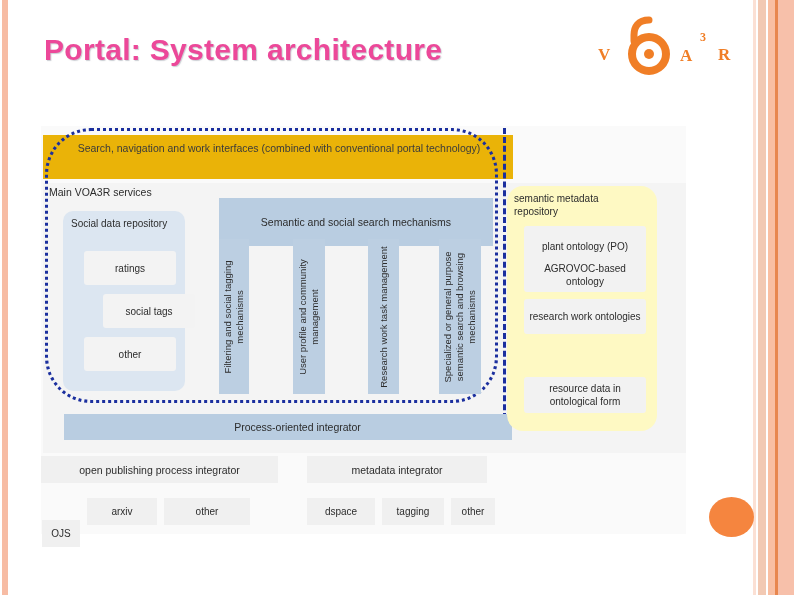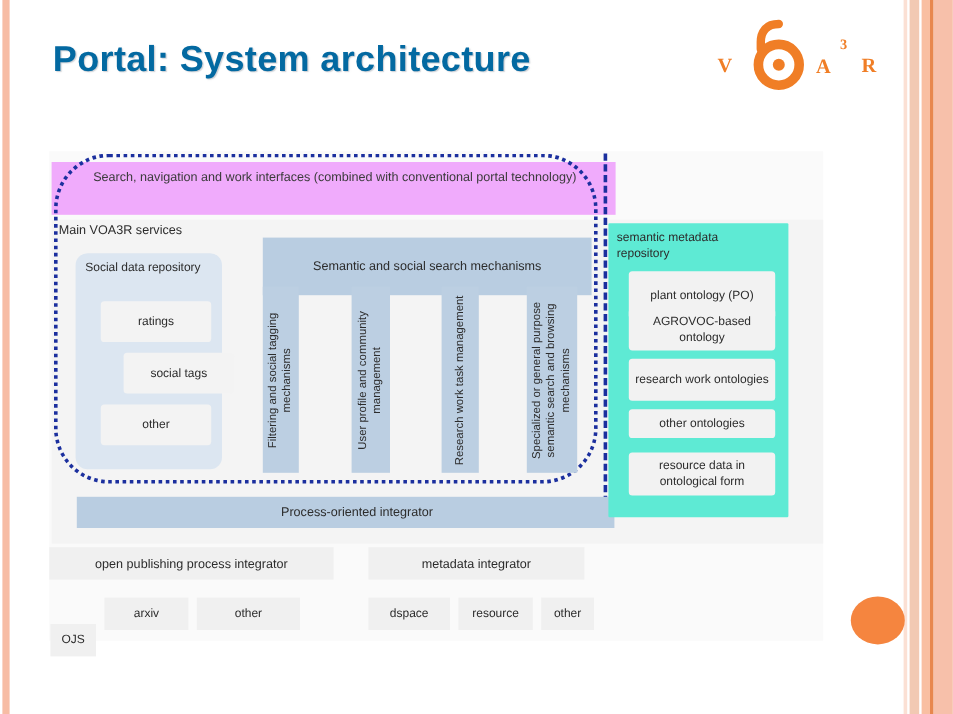--- a/index.html
+++ b/index.html
@@ -26,21 +26,21 @@
   .stripe-right-5 { left: 775px; width: 3px;  background: #E8874E; }
   .stripe-right-6 { left: 778px; width: 16px; background: #F7C0AA; }
 
   
   .slide-title {
     position: absolute;
     left: 44px;
     top: 33px;
     font-size: 30px;
     font-weight: bold;
-    color: #0369a1;
+    color: #ec4899;
     letter-spacing: 0.3px;
     white-space: nowrap;
     text-shadow: 1px 1px 1px rgba(160,165,175,0.55);
   }
 
   
   .logo {
     position: absolute;
     left: 596px;
     top: 14px;
@@ -72,21 +72,21 @@
   .panel-outer {
     position: absolute;
     left: 0; top: 0;
     width: 645px; height: 408px;
     background: #FAFAFA;
   }
   .band-top {
     position: absolute;
     left: 2px; top: 9px;
     width: 470px; height: 44px;
-    background: #f0abfc;
+    background: #eab308;
   }
   .band-top .txt {
     position: absolute;
     left: 26px; top: 6px;
     width: 420px;
     text-align: center;
     font-size: 10.5px;
     color: #3B3B3B;
     line-height: 15px;
   }
@@ -192,22 +192,22 @@
     font-size: 10.5px;
     color: #2C2C2C;
     padding-left: 19px;
   }
 
   
   .meta-repo {
     position: absolute;
     left: 466px; top: 60px;
     width: 150px; height: 245px;
-    background: #5eead4;
-    border-radius: 1px;
+    background: #fef9c3;
+    border-radius: 16px;
   }
   .meta-repo .hdr {
     position: absolute;
     left: 7px; top: 6px;
     font-size: 10px;
     color: #2C2C2C;
     line-height: 13px;
     width: 130px;
   }
   .meta-box {
@@ -344,29 +344,28 @@
     <div class="vtxt-inner">Specialized or general purpose semantic search and browsing mechanisms</div>
   </div>
 
   <div class="process-band">Process-oriented integrator</div>
 
   <div class="meta-repo">
     <div class="hdr">semantic metadata repository</div>
     <div class="meta-box m1">plant ontology (PO)</div>
     <div class="meta-box m2">AGROVOC-based ontology</div>
     <div class="meta-box m3">research work ontologies</div>
-    <div class="meta-box m4">other ontologies</div>
     <div class="meta-box m5">resource data in ontological form</div>
   </div>
 
   <div class="int-box int-row1-a">open publishing process integrator</div>
   <div class="int-box int-row1-b">metadata integrator</div>
 
   <div class="leaf-box leaf-1">OJS</div>
   <div class="leaf-box leaf-2">arxiv</div>
   <div class="leaf-box leaf-3">other</div>
   <div class="leaf-box leaf-4">dspace</div>
-  <div class="leaf-box leaf-5">resource</div>
+  <div class="leaf-box leaf-5">tagging</div>
   <div class="leaf-box leaf-6">other</div>
 
 </div>
 
 <div class="orange-dot"></div>
 
 </body></html>

